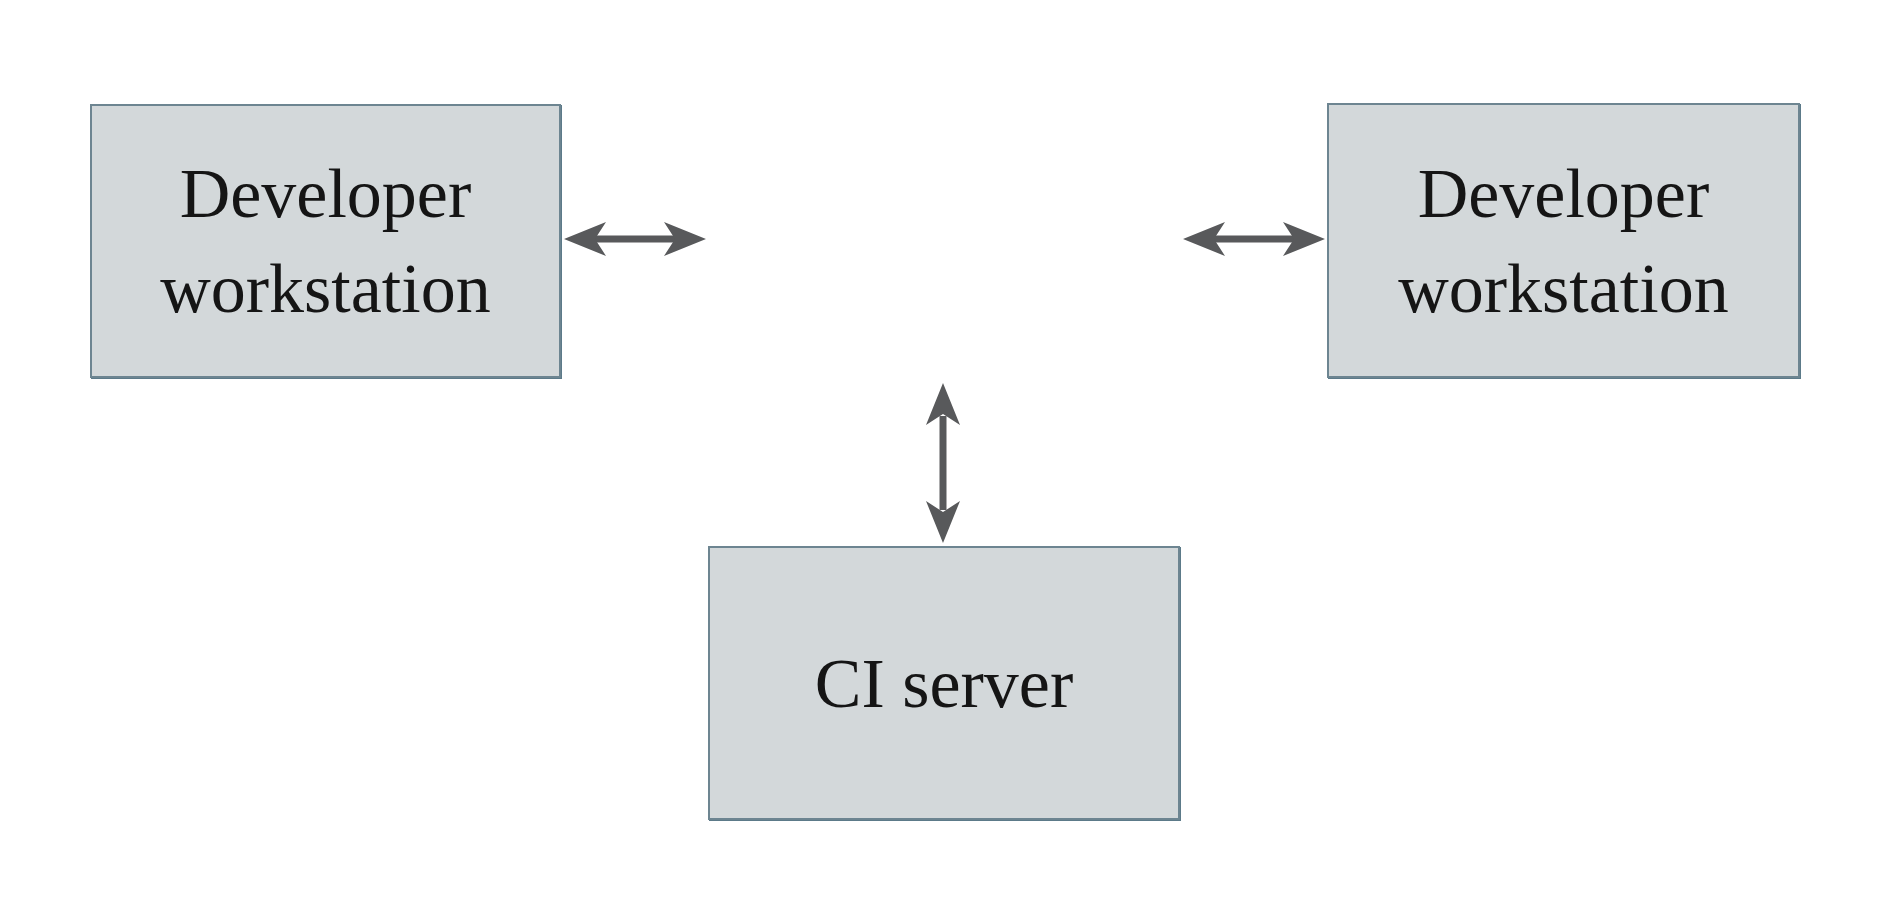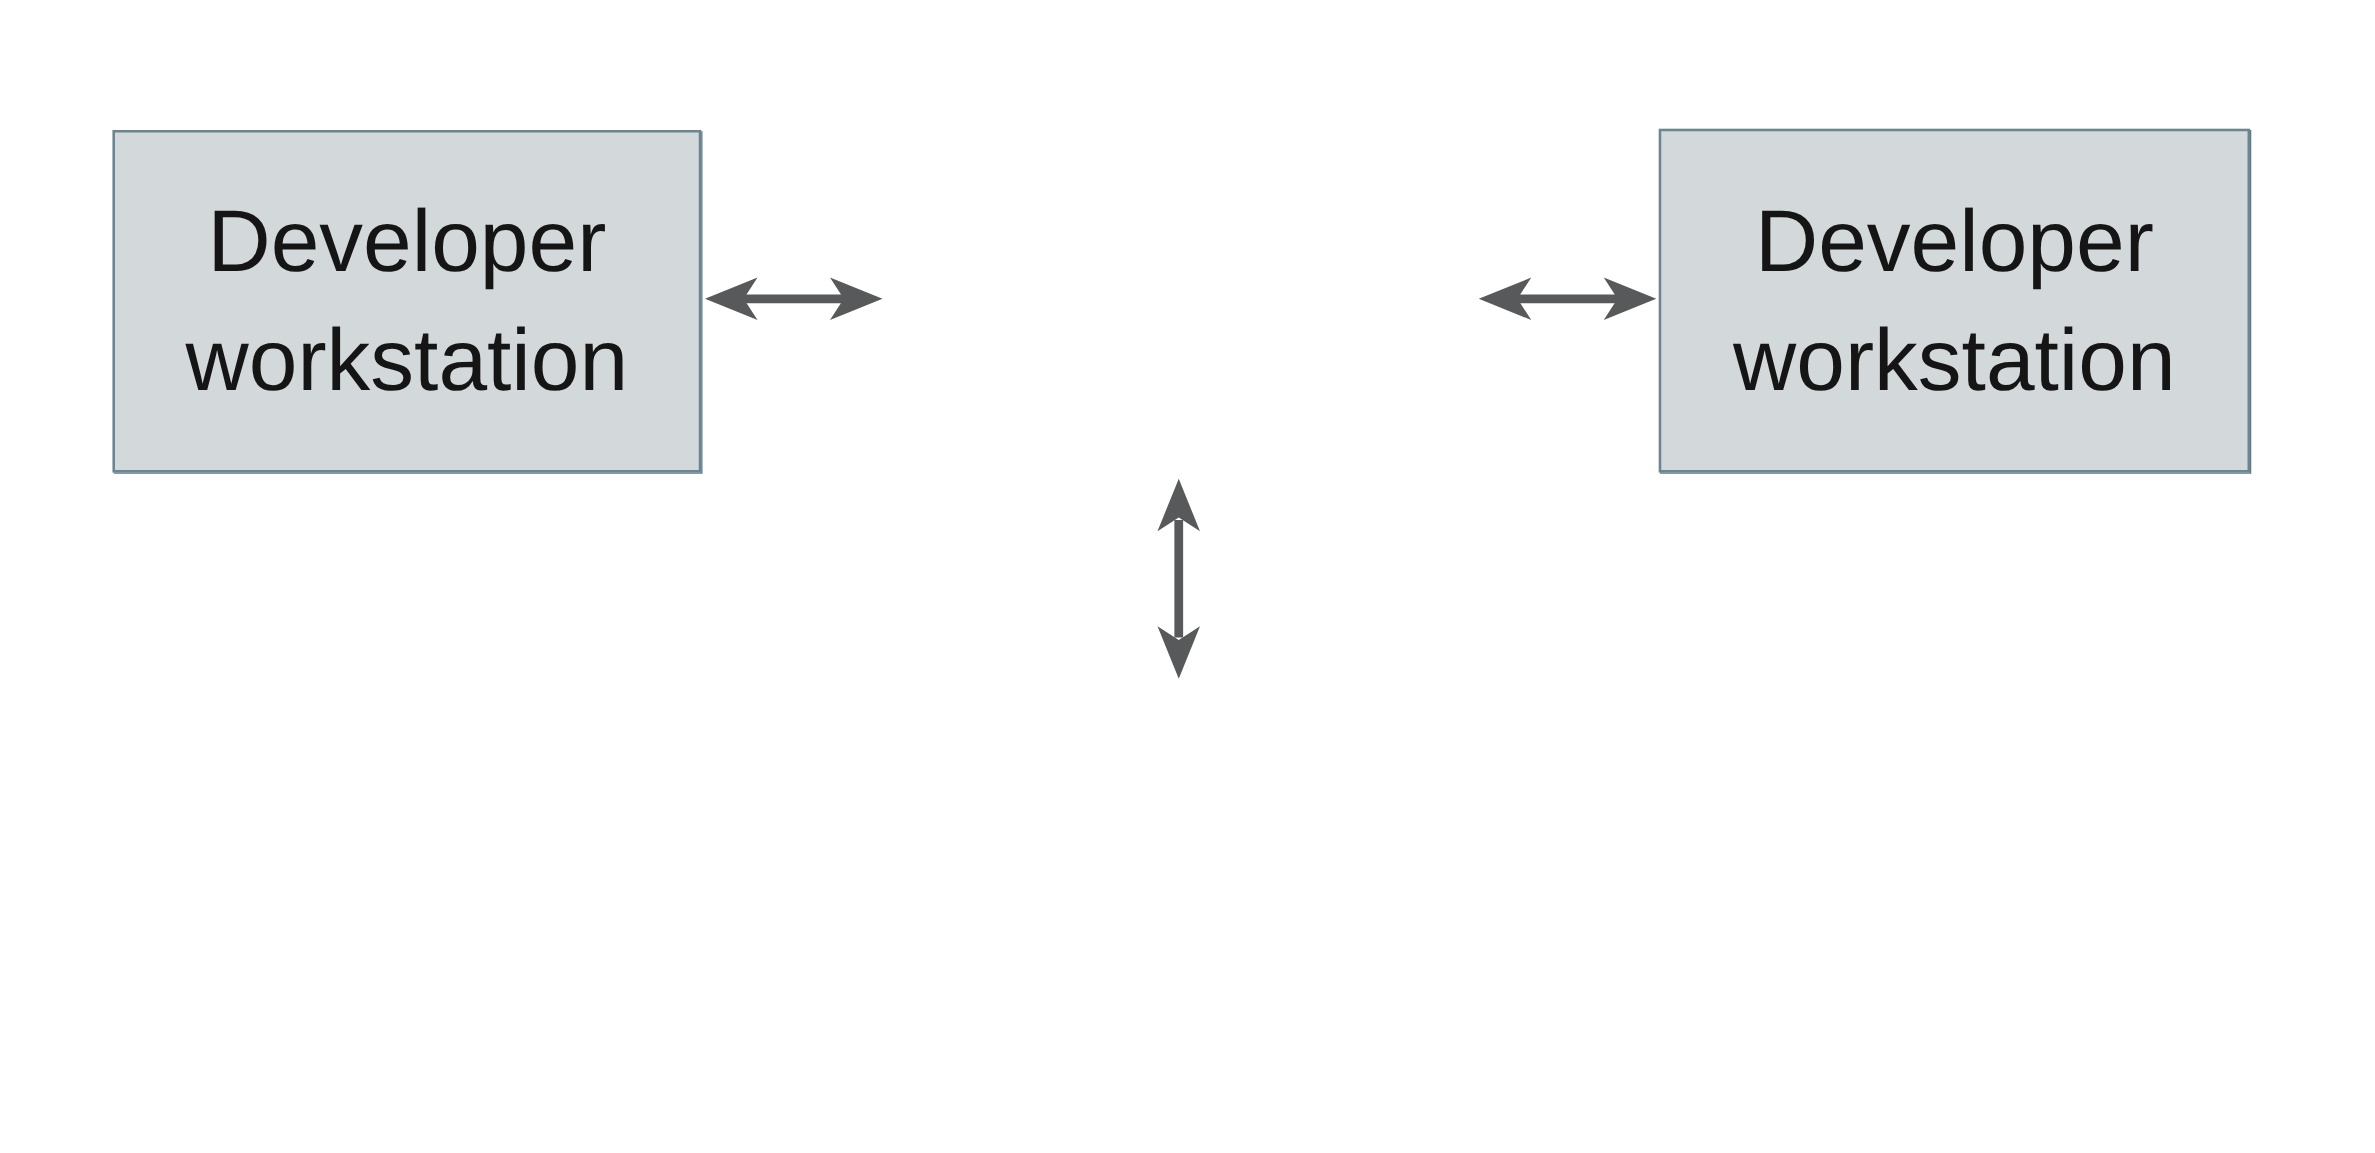--- a/index.html
+++ b/index.html
@@ -6,21 +6,21 @@
     margin: 0;
     padding: 0;
     background: var(--bg, #ffffff);
   }
   .canvas {
     position: relative;
     width: 1900px;
     height: 922px;
     overflow: hidden;
     background: var(--bg, #ffffff);
-    font-family: Liberation Sans, sans-serif;
+    font-family: Liberation Serif, serif;
   }
   .node {
     position: absolute;
     box-sizing: border-box;
     background: var(--box-fill, #d3d8da);
     border: 2px solid var(--box-border, #6d8591);
     box-shadow: 1px 1px 0 0 var(--box-border-dark, #5c7a89);
     display: flex;
     align-items: center;
     justify-content: center;
@@ -52,20 +52,21 @@
 
 <div class="canvas">
 
   <div class="node" id="node-left-workstation">Developer
 workstation</div>
 
 
   <div class="node" id="node-right-workstation">Developer
 workstation</div>
 
+  <div class="node" id="node-ci-server">CI server</div>
 
   <svg class="arrow" id="arrow-left" viewBox="0 0 148 40" aria-hidden="true">
     <line class="arrowshaft" x1="32" y1="20" x2="116" y2="20"></line>
     <polygon class="arrowhead" points="3,20 45,3 34,20 45,37"></polygon>
     <polygon class="arrowhead" points="145,20 103,3 114,20 103,37"></polygon>
   </svg>
 
   <svg class="arrow" id="arrow-right" viewBox="0 0 148 40" aria-hidden="true">
     <line class="arrowshaft" x1="32" y1="20" x2="116" y2="20"></line>
     <polygon class="arrowhead" points="3,20 45,3 34,20 45,37"></polygon>

